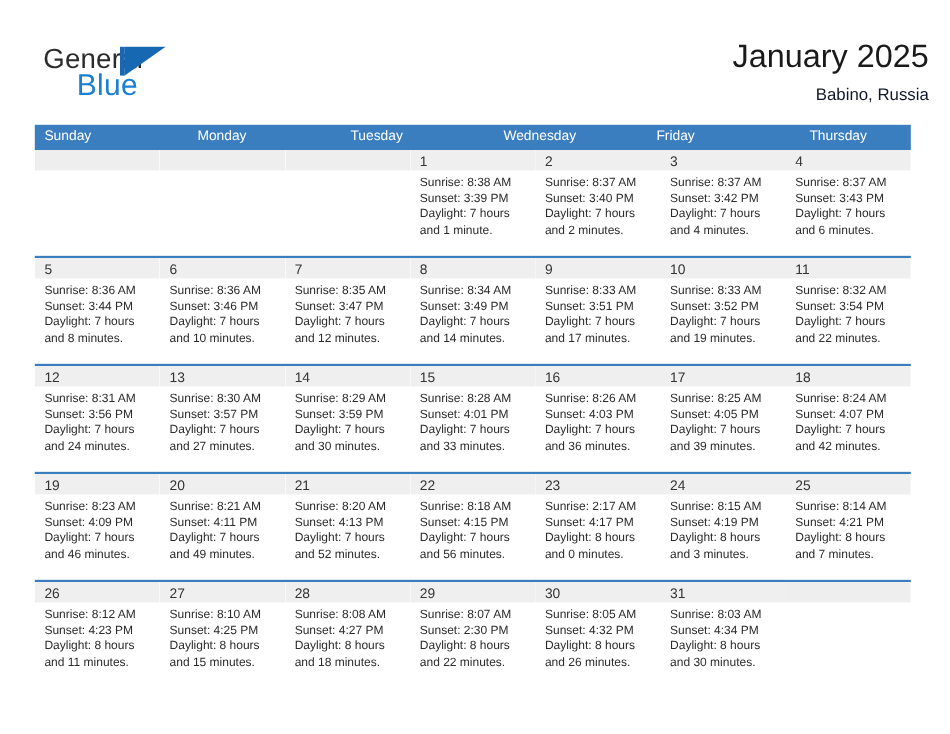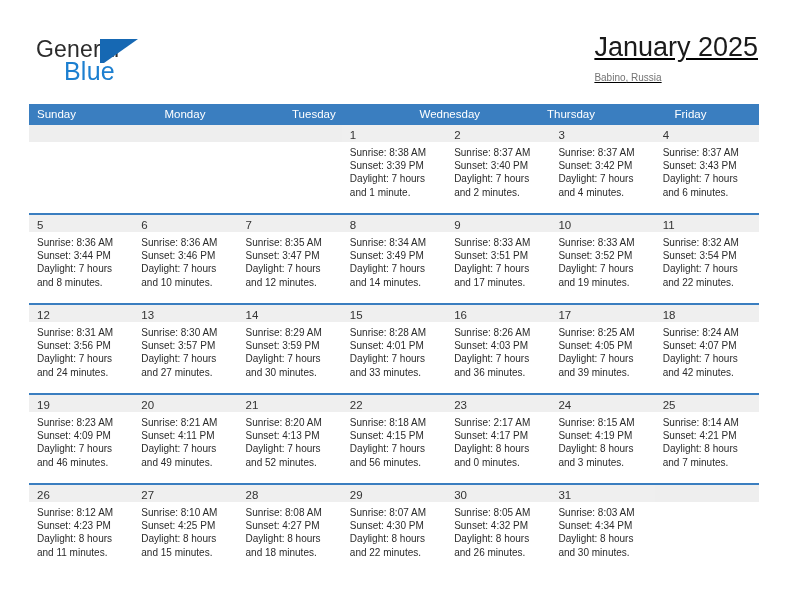--- a/index.html
+++ b/index.html
@@ -75,35 +75,34 @@
     left: 4px;
     top: 0;
     width: 0;
     height: 0;
     border-left: 34px solid #1668b3;
     border-bottom: 24px solid transparent;
   }
 
   .title-block {
     position: absolute;
-    right: 34px;
+    right: 18px;
     top: 30px;
-    text-align: left;
-    text-decoration: underline;
+    text-align: right;
   }
   .month-title {
     font-size: 27px;
     color: #1a1a1a;
     line-height: 34px;
     font-weight: 400;
     white-space: nowrap;
   }
   .location {
-    font-size: 10px;
-    color: #737373;
+    font-size: 14px;
+    color: #0f172a;
     line-height: 20px;
     margin-top: 4px;
     white-space: nowrap;
   }
 
   
   .calendar {
     position: absolute;
     left: 29px;
     top: 104px;
@@ -184,22 +183,22 @@
     </div>
 
   </div>
 
   <div class="calendar">
     <div class="weekday-row" id="weekday-row">
         <div class="weekday">Sunday</div>
         <div class="weekday">Monday</div>
         <div class="weekday">Tuesday</div>
         <div class="weekday">Wednesday</div>
+        <div class="weekday">Friday</div>
         <div class="weekday">Thursday</div>
-        <div class="weekday">Friday</div>
       </div>
     <div id="weeks-container">
         <div class="week-row first">
           <div class="day-cell empty">
             <div class="daynum-band"><span class="daynum"></span></div>
             <div class="day-body"></div>
           </div>
           <div class="day-cell empty">
             <div class="daynum-band"><span class="daynum"></span></div>
             <div class="day-body"></div>
@@ -465,21 +464,21 @@
               <div class="day-line">Sunrise: 8:08 AM</div>
               <div class="day-line">Sunset: 4:27 PM</div>
               <div class="day-line">Daylight: 8 hours</div>
               <div class="day-line">and 18 minutes.</div>
             </div>
           </div>
           <div class="day-cell">
             <div class="daynum-band"><span class="daynum">29</span></div>
             <div class="day-body">
               <div class="day-line">Sunrise: 8:07 AM</div>
-              <div class="day-line">Sunset: 4:30 PM</div>
+              <div class="day-line">Sunset: 2:30 PM</div>
               <div class="day-line">Daylight: 8 hours</div>
               <div class="day-line">and 22 minutes.</div>
             </div>
           </div>
           <div class="day-cell">
             <div class="daynum-band"><span class="daynum">30</span></div>
             <div class="day-body">
               <div class="day-line">Sunrise: 8:05 AM</div>
               <div class="day-line">Sunset: 4:32 PM</div>
               <div class="day-line">Daylight: 8 hours</div>

